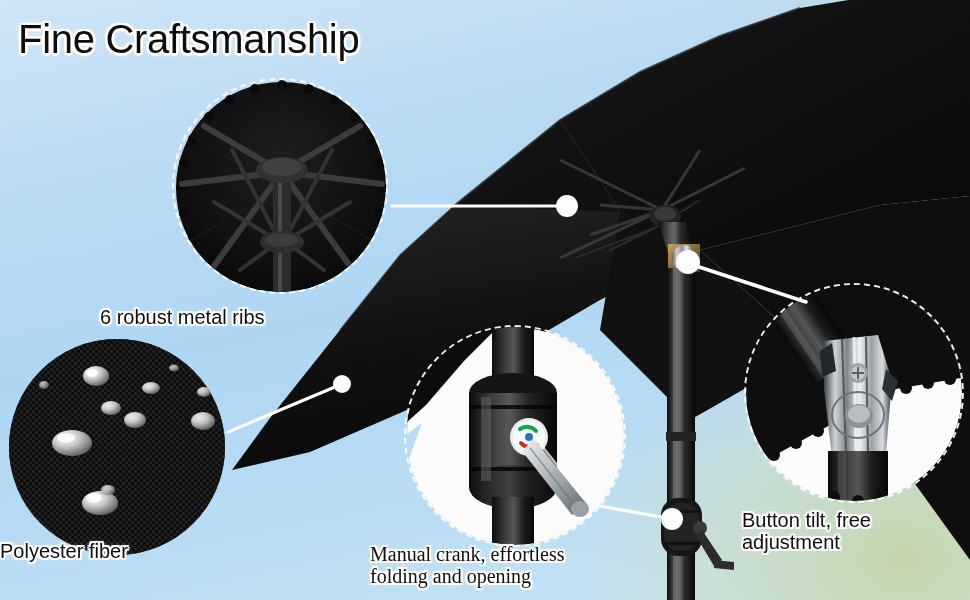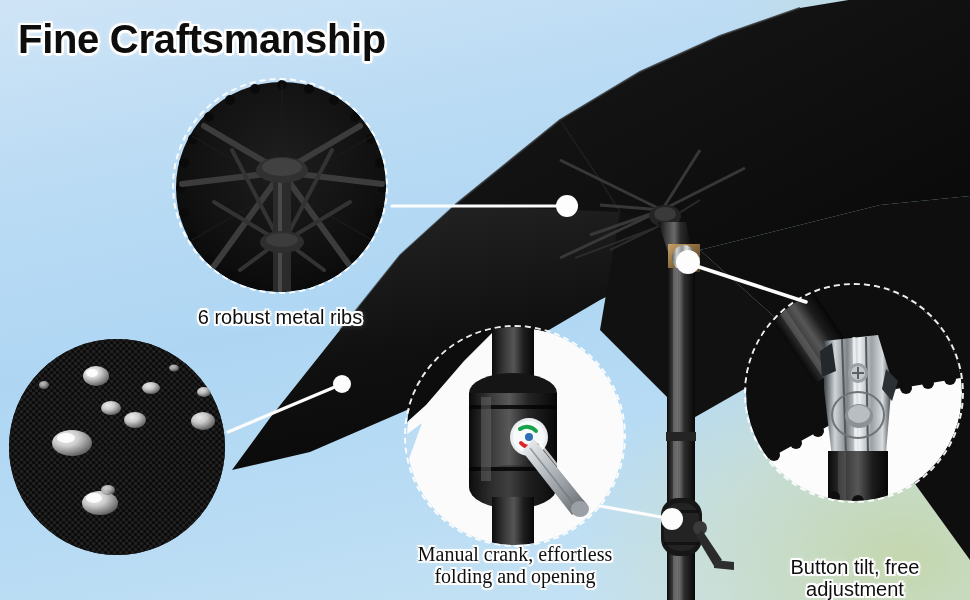--- a/index.html
+++ b/index.html
@@ -11,21 +11,21 @@
     position:relative;width:970px;height:600px;overflow:hidden;
     background:
       radial-gradient(ellipse 420px 300px at 905px 560px, rgba(196,214,170,0.95) 0%, rgba(206,220,190,0.55) 45%, rgba(200,222,235,0) 78%),
       radial-gradient(ellipse 300px 260px at 955px 60px, rgba(190,214,196,0.85) 0%, rgba(196,218,216,0.4) 50%, rgba(190,218,238,0) 80%),
       linear-gradient(168deg,#cfe4f6 0%,#bcdcf4 22%,#aed6f3 48%,#b9dcf4 72%,#c9e4f3 100%);
   }
 
   
   .title{
     position:absolute;left:18px;top:17px;
-    font-size:40px;font-weight:bold;color:#0d0d0d;letter-spacing:-0.3px;
+    font-size:40px;font-weight:normal;color:#0d0d0d;letter-spacing:-0.3px;
     text-shadow:
       -2px -2px 0 #fff, 2px -2px 0 #fff, -2px 2px 0 #fff, 2px 2px 0 #fff,
       0 -2.5px 0 #fff, 0 2.5px 0 #fff, -2.5px 0 0 #fff, 2.5px 0 0 #fff,
       0 0 7px rgba(255,255,255,0.95);
     white-space:nowrap;
   }
 
   
   .photo{position:absolute;left:0;top:0;width:970px;height:600px;}
 
@@ -40,32 +40,32 @@
   }
   .callout .inner{position:absolute;left:0;top:0;width:100%;height:100%;border-radius:50%;overflow:hidden;}
 
   #callout-ribs{left:172px;top:78px;width:216px;height:216px;}
   #callout-fabric{left:8px;top:338px;width:218px;height:218px;}
   #callout-crank{left:404px;top:325px;width:222px;height:222px;}
   #callout-tilt{left:744px;top:283px;width:220px;height:220px;}
 
   
   .caption{
-    position:absolute;text-align:center;
+    position:absolute;
     font-size:20px;line-height:22px;color:#0f0f0f;font-weight:400;
     text-shadow:
       -1.6px -1.6px 0 #fff, 1.6px -1.6px 0 #fff, -1.6px 1.6px 0 #fff, 1.6px 1.6px 0 #fff,
       0 -2px 0 #fff, 0 2px 0 #fff, -2px 0 0 #fff, 2px 0 0 #fff,
       0 0 6px rgba(255,255,255,0.9);
     white-space:pre-line;
   }
   #caption-ribs{left:100px;top:306px;width:360px;}
   #caption-fabric{left:0px;top:540px;width:280px;}
   #caption-crank{left:370px;top:543px;width:290px;font-family:Liberation Serif, serif;}
-  #caption-tilt{left:742px;top:509px;width:226px;margin-top:47px;}
+  #caption-tilt{left:742px;top:509px;width:226px;}
 </style>
 </head>
 <body>
 
 <div class="stage">
 
   <svg class="photo" viewBox="0 0 970 600" preserveAspectRatio="none">
     <defs>
       <linearGradient id="canopyG" x1="0" y1="0" x2="1" y2="1">
         <stop offset="0%" stop-color="#1d1d1d"></stop>
@@ -430,18 +430,19 @@
     </g>
     <circle cx="567" cy="206" r="11" fill="#fdfdfd"></circle>
     <circle cx="342" cy="384" r="9" fill="#fdfdfd"></circle>
     <circle cx="672" cy="519" r="11" fill="#fdfdfd"></circle>
     <circle cx="688" cy="262" r="12" fill="#fdfdfd"></circle>
   </svg>
 
   <div class="title">Fine Craftsmanship</div>
 
   <div class="caption" id="caption-ribs">6 robust metal ribs</div>
+  <div class="caption" id="caption-fabric">Polyester fiber</div>
   <div class="caption" id="caption-crank">Manual crank, effortless
 folding and opening</div>
   <div class="caption" id="caption-tilt">Button tilt, free
 adjustment</div>
 
 </div>
 
 </body></html>

